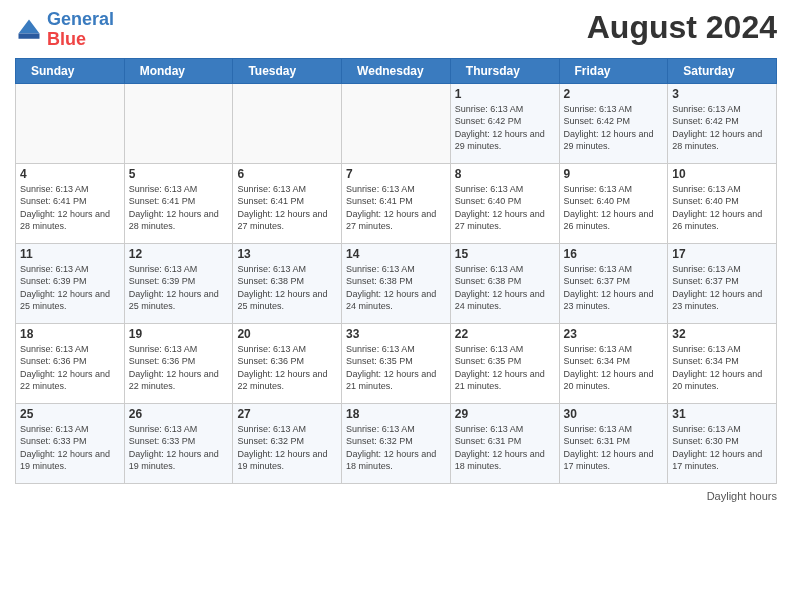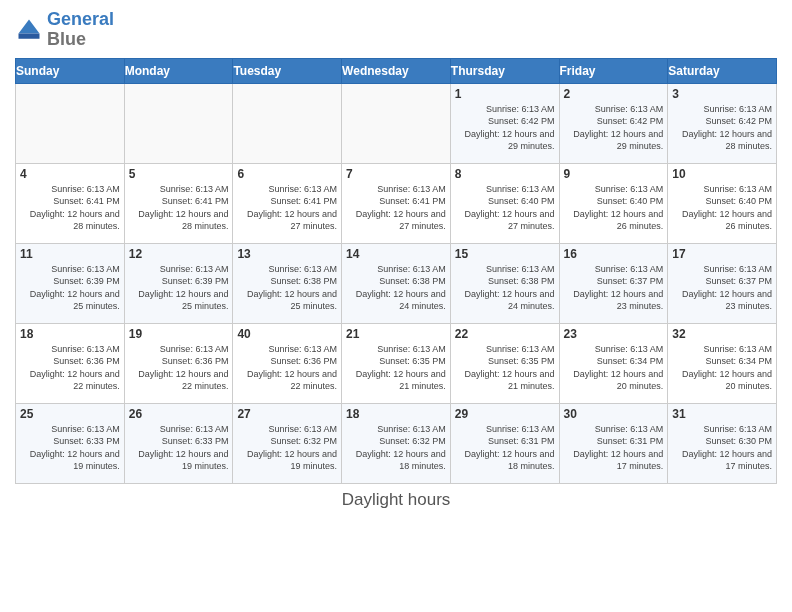--- a/index.html
+++ b/index.html
@@ -55,21 +55,21 @@
     .calendar {
       width: 100%;
       border-collapse: collapse;
       table-layout: fixed;
     }
     .calendar th {
       background: #3a7bbf;
       color: #fff;
       font-size: 12px;
       font-weight: bold;
-      padding: 5px 0;
+      padding: 5px 15px;
       text-align: left;
       border: 1px solid #2a6aaf;
     }
     .calendar td {
       vertical-align: top;
       border: 1px solid #ccc;
       padding: 3px 4px;
       font-size: 9.5px;
       color: #333;
       height: 80px;
@@ -85,48 +85,48 @@
       font-size: 12px;
       font-weight: bold;
       color: #333;
       display: block;
       margin-bottom: 2px;
     }
     .day-info {
       font-size: 9px;
       color: #444;
       line-height: 1.4;
-      text-align: right;
     }
     .empty-cell {
       background: #f9f9f9 !important;
     }
     .footer {
       margin-top: 6px;
-      font-size: 17px;
+      font-size: 11px;
       color: #555;
-      text-align: center;
+      text-align: right;
     }
   </style>
 </head>
 <body>
 
 <div class="page">
   <div class="header">
     <div class="logo">
       <svg class="logo-icon" viewBox="0 0 32 32">
         <polygon points="16,4 28,20 4,20" fill="#3a7bbf"></polygon>
         <rect x="4" y="20" width="24" height="6" fill="#2a5a9f"></rect>
       </svg>
       <div class="logo-text">
         <div><span>General</span></div>
-        <div><span style="color:#737373">Blue</span></div>
+        <div><span style="color:#ef4444">Blue</span></div>
       </div>
     </div>
     <div class="title-block">
+      <div class="month-year">August 2024</div>
     </div>
   </div>
 
   <table class="calendar">
     <thead>
       <tr>
         <th>Sunday</th>
         <th>Monday</th>
         <th>Tuesday</th>
         <th>Wednesday</th>
@@ -274,28 +274,28 @@
 and 22 minutes.</div>
           </td>
           <td>
             <span class="day-num">19</span>
             <div class="day-info">Sunrise: 6:13 AM
 Sunset: 6:36 PM
 Daylight: 12 hours
 and 22 minutes.</div>
           </td>
           <td>
-            <span class="day-num">40</span>
+            <span class="day-num">20</span>
             <div class="day-info">Sunrise: 6:13 AM
 Sunset: 6:36 PM
 Daylight: 12 hours
 and 22 minutes.</div>
           </td>
           <td>
-            <span class="day-num">21</span>
+            <span class="day-num">33</span>
             <div class="day-info">Sunrise: 6:13 AM
 Sunset: 6:35 PM
 Daylight: 12 hours
 and 21 minutes.</div>
           </td>
           <td>
             <span class="day-num">22</span>
             <div class="day-info">Sunrise: 6:13 AM
 Sunset: 6:35 PM
 Daylight: 12 hours

